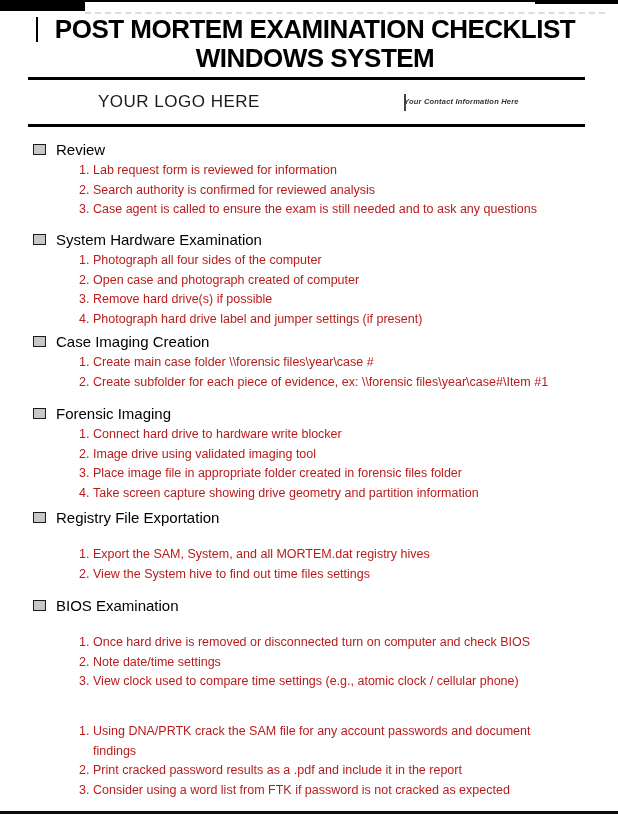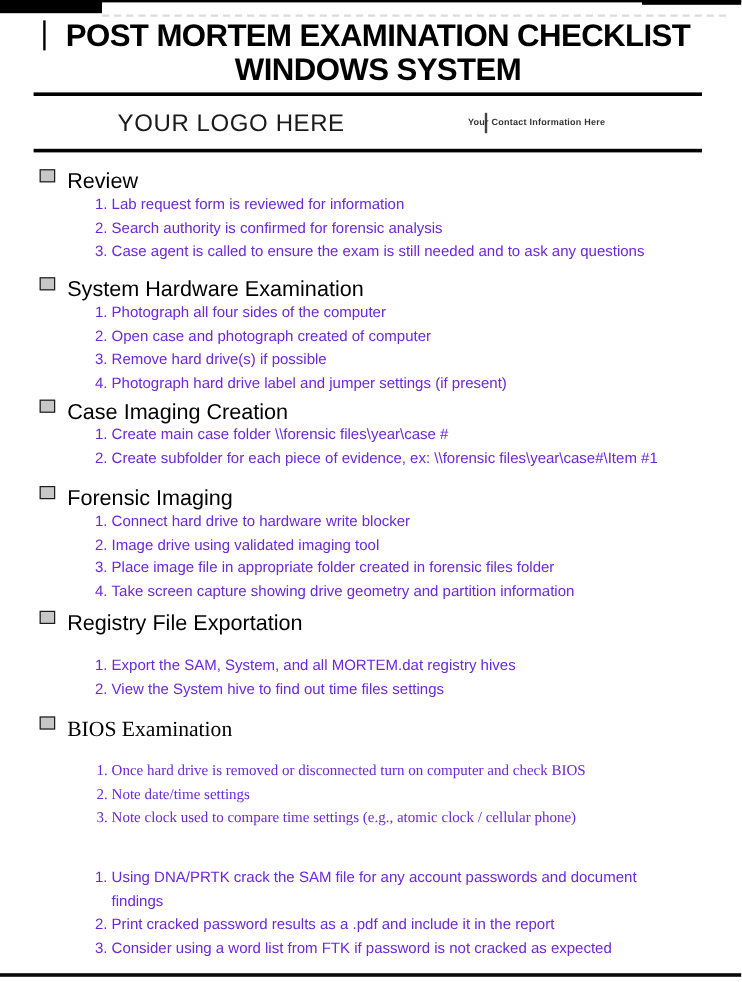--- a/index.html
+++ b/index.html
@@ -24,49 +24,49 @@
     margin:0;text-align:center;
     font-size:26px;font-weight:bold;line-height:29px;letter-spacing:-0.5px;
     white-space:nowrap;
   }
   .title span{display:block;padding-left:12px;}
   .rule{position:absolute;left:28px;width:557px;height:3px;background:#000;}
   .rule-1{top:77px;}
   .rule-2{top:124px;}
   .logo-text{
     position:absolute;top:92px;left:98px;
-    font-size:20px;letter-spacing:0.5px;color:#1a1a1a;
+    font-size:17px;letter-spacing:0.5px;color:#1a1a1a;
   }
   .contact-divider{position:absolute;top:94px;left:404px;width:2px;height:17px;background:#444;}
   .contact-text{
-    position:absolute;top:97px;left:390px;
-    font-size:7.5px;font-weight:bold;letter-spacing:0.2px;color:#333;
+    position:absolute;top:97px;left:404px;
+    font-size:7.5px;font-weight:bold;letter-spacing:0.2px;color:#333;font-style:italic;
   }
   
   .cl-section{position:absolute;left:33px;width:570px;}
   .cl-section:nth-of-type(1){top:141px;}
   .cl-section:nth-of-type(2){top:231px;}
   .cl-section:nth-of-type(3){top:333px;}
   .cl-section:nth-of-type(4){top:405px;}
   .cl-section:nth-of-type(5){top:509px;}
-  .cl-section:nth-of-type(6){top:597px;font-family:Liberation Serif, serif;}
+  .cl-section:nth-of-type(6){top:597px;}
   .cl-section:nth-of-type(7){top:703px;}
-  .sec-header{display:flex;align-items:flex-start;height:17px;font-size:18px;}
+  .sec-header{display:flex;align-items:center;height:17px;font-size:15px;}
   .checkbox{
     display:inline-block;width:11px;height:9px;
     background:#c7c7c7;border:1.5px solid #1c1c1c;
     margin-right:10px;flex:0 0 auto;
   }
   .sec-label{color:#000;}
   .cl-section ol{
     margin:3px 0 0 0;
     padding-left:60px;
     width:525px;
     font-size:12.5px;line-height:19.5px;
-    color:#6d28d9;
+    color:#b91c1c;
   }
   .cl-section.spaced ol{margin-top:19px;}
   .cl-section:nth-of-type(7) ol{width:475px;}
   .cl-section li{margin:0;padding:0;}
 </style>
 </head>
 <body>
 
 <div class="page">
 
@@ -91,21 +91,21 @@
   <div class="rule rule-2"></div>
 
   <main>
       <section class="cl-section">
         <div class="sec-header">
           <span class="checkbox"></span>
           <span class="sec-label">Review</span>
         </div>
         <ol>
           <li>Lab request form is reviewed for information</li>
-          <li>Search authority is confirmed for forensic analysis</li>
+          <li>Search authority is confirmed for reviewed analysis</li>
           <li>Case agent is called to ensure the exam is still needed and to ask any questions</li>
         </ol>
       </section>
       <section class="cl-section">
         <div class="sec-header">
           <span class="checkbox"></span>
           <span class="sec-label">System Hardware Examination</span>
         </div>
         <ol>
           <li>Photograph all four sides of the computer</li>
@@ -147,21 +147,21 @@
         </ol>
       </section>
       <section class="cl-section spaced">
         <div class="sec-header">
           <span class="checkbox"></span>
           <span class="sec-label">BIOS Examination</span>
         </div>
         <ol>
           <li>Once hard drive is removed or disconnected turn on computer and check BIOS</li>
           <li>Note date/time settings</li>
-          <li>Note clock used to compare time settings (e.g., atomic clock / cellular phone)</li>
+          <li>View clock used to compare time settings (e.g., atomic clock / cellular phone)</li>
         </ol>
       </section>
       <section class="cl-section spaced">
         <ol>
           <li>Using DNA/PRTK crack the SAM file for any account passwords and document findings</li>
           <li>Print cracked password results as a .pdf and include it in the report</li>
           <li>Consider using a word list from FTK if password is not cracked as expected</li>
         </ol>
       </section>
     </main>

